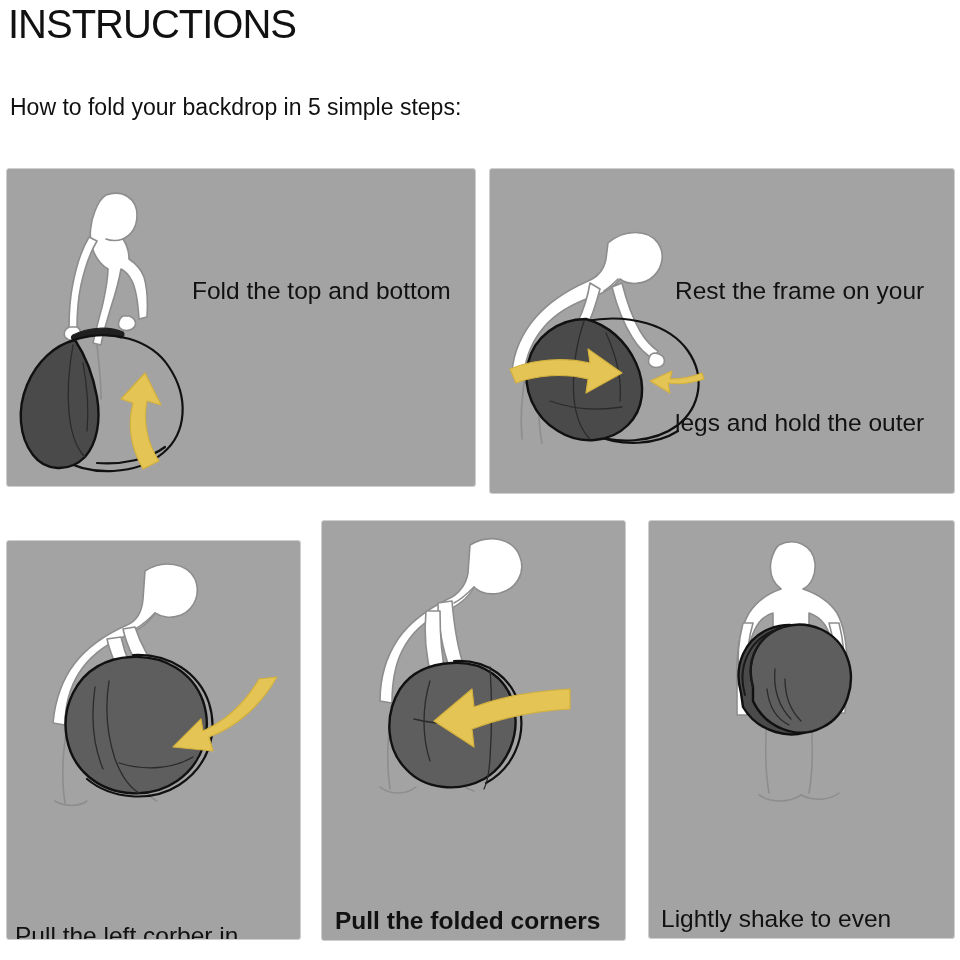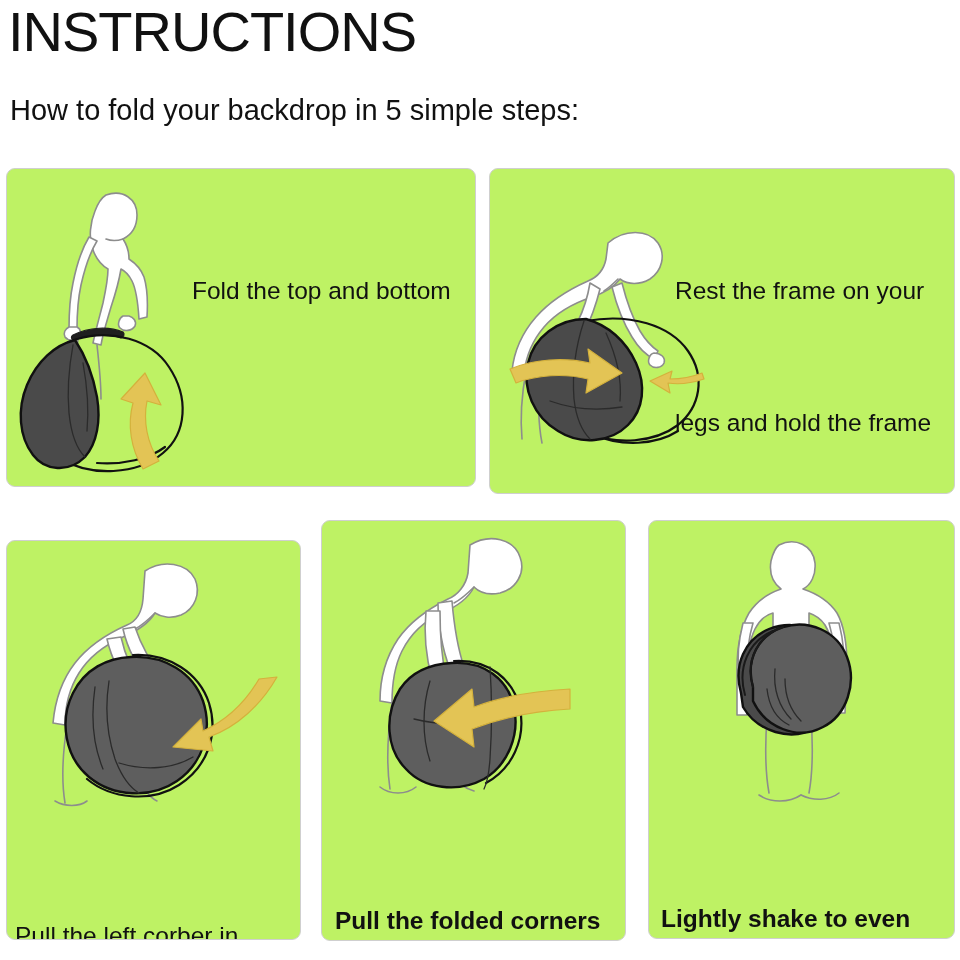--- a/index.html
+++ b/index.html
@@ -14,52 +14,52 @@
     font-family: "Liberation Sans", sans-serif;
     overflow: hidden;
     color: #111;
   }
 
   
   #page-title {
     position: absolute;
     left: 8px;
     top: 4px;
-    font-size: 56px;
+    font-size: 40px;
     font-weight: 400;
     letter-spacing: -1px;
     line-height: 1;
     color: #111;
     white-space: nowrap;
   }
   #page-subtitle {
     position: absolute;
     left: 10px;
     top: 96px;
-    font-size: 29px;
+    font-size: 23px;
     font-weight: 400;
     line-height: 1;
     color: #111;
     white-space: nowrap;
   }
 
   
   .panel {
     position: absolute;
     box-sizing: border-box;
-    background: #bef264;
+    background: #a3a3a3;
     border: 1px solid #cfcfcf;
-    border-radius: 9px;
+    border-radius: 3px;
     overflow: hidden;
   }
   #panel-1 { left: 6px;   top: 168px; width: 470px; height: 319px; }
   #panel-2 { left: 489px; top: 168px; width: 466px; height: 326px; padding-left: 48px; }
   #panel-3 { left: 6px;   top: 520px; width: 295px; height: 400px; margin-top: 20px; }
   #panel-4 { left: 321px; top: 520px; width: 305px; height: 421px; font-weight: bold; }
-  #panel-5 { left: 648px; top: 520px; width: 307px; height: 419px; font-weight: bold; }
+  #panel-5 { left: 648px; top: 520px; width: 307px; height: 419px; }
 
   
   .caption {
     position: absolute;
     font-size: 24.5px;
     line-height: 44px;
     color: #111;
     white-space: pre;
   }
   #caption-1 { left: 185px; top: 12px; }
@@ -178,21 +178,21 @@
 
     <path class="arrow" d="M20 148 C44 138 74 136 100 142 L98 128 L132 152 L96 172 L98 158
                            C74 152 46 154 26 162 Z"></path>
 
     <path class="arrow" d="M214 158 C202 162 190 164 178 162 L180 172 L160 160 L182 150 L180 158
                            C190 158 202 156 212 152 Z"></path>
   </svg>
 
   <div class="caption" id="caption-2">
     <span class="line">Rest the frame on your</span>
-    <span class="line">legs and hold the frame</span>
+    <span class="line">legs and hold the outer</span>
     
     
     
   </div>
 </div>
 
 <div class="panel" id="panel-3">
 
   <svg class="art" id="art-3" viewBox="0 0 285 285">
 

